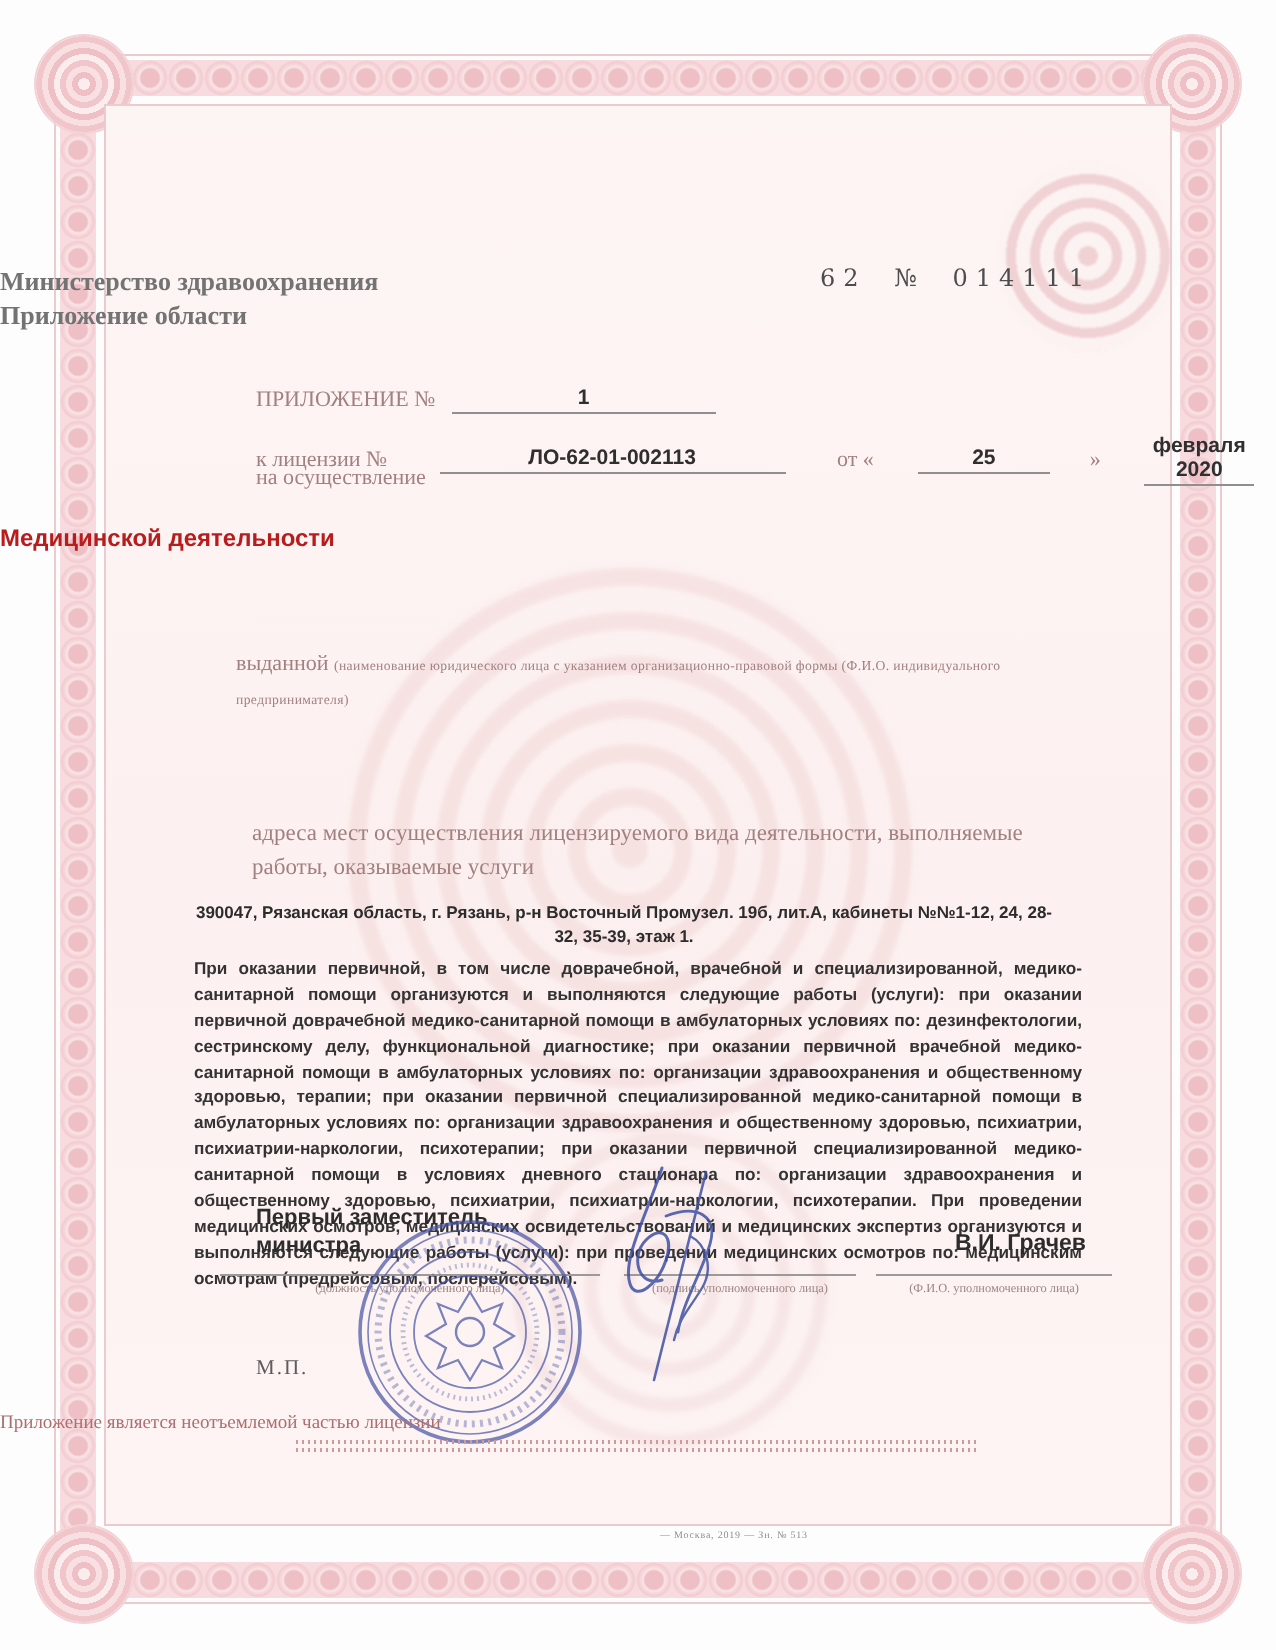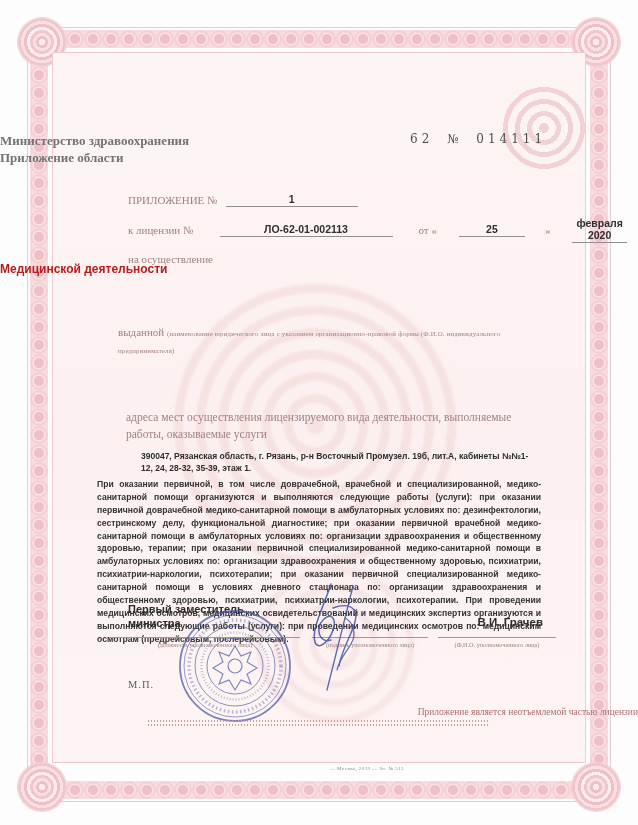--- a/index.html
+++ b/index.html
@@ -57,34 +57,34 @@
   .appendix-row{left:128px;top:193px;width:230px;}
   .appendix-row .label{white-space:nowrap;margin-right:8px;}
   .appendix-row .fill{flex:1;}
 
   .license-row{left:128px;right:40px;top:217px;gap:20px;}
   .license-row .label{white-space:nowrap;}
   .fill.lic{flex:0 0 165px;margin:0 6px;}
   .fill.day{flex:0 0 58px;margin-left:2px;}
   .fill.date{flex:1;margin:0 4px 0 2px;}
 
-  .intro{left:128px;top:253px;font-size:11px;color:#a28080;}
+  .intro{left:128px;top:233px;font-size:11px;color:#a28080;}
   .act-title{left:0;right:0;top:262px;text-align:left;
     font-family:"Liberation Sans", sans-serif;font-weight:bold;font-size:12px;color:#b91c1c;}
   .act-sub{left:79px;right:79px;top:278px;text-align:center;
     font-family:"Liberation Sans", sans-serif;font-size:9.5px;line-height:1.3;color:#3c3c3c;}
 
   .issued{left:118px;right:90px;top:324px;font-size:11px;color:#a28080;line-height:1.5;}
   .issued .note{font-size:6.8px;letter-spacing:0.2px;}
   .org{left:60px;right:60px;top:356px;text-align:center;
     font-family:"Liberation Sans", sans-serif;font-weight:bold;font-size:11px;color:#2c2c2c;}
 
   .addr-label{left:126px;right:86px;top:409px;font-size:11.5px;line-height:1.45;color:#a28080;}
-  .addr-value{left:95px;right:109px;top:451px;
-    font-family:"Liberation Sans", sans-serif;font-weight:bold;font-size:8.5px;line-height:1.4;color:#2c2c2c;margin-left:46px;}
+  .addr-value{left:95px;right:109px;top:451px;text-align:center;
+    font-family:"Liberation Sans", sans-serif;font-weight:bold;font-size:8.5px;line-height:1.4;color:#2c2c2c;}
 
   .works{left:97px;right:97px;top:478px;text-align:justify;
     font-family:"Liberation Sans", sans-serif;font-weight:bold;
     font-size:8.6px;line-height:1.5;color:#333;}
 
   .sig-position{left:128px;top:603px;width:150px;
     font-family:"Liberation Sans", sans-serif;font-weight:bold;font-size:11px;line-height:1.25;color:#2c2c2c;}
   .sig-name{right:95px;top:616px;width:160px;text-align:right;
     font-family:"Liberation Sans", sans-serif;font-weight:bold;font-size:11.5px;color:#2c2c2c;}
   .sig-line{position:absolute;top:637px;border-bottom:1px solid #9a9a9a;}
@@ -93,21 +93,21 @@
   .sig-line.l3{left:438px;width:118px;}
   .caption{position:absolute;top:641px;font-size:6.2px;color:#9c8585;text-align:center;}
   .caption.c1{left:110px;width:190px;}
   .caption.c2{left:312px;width:116px;}
   .caption.c3{left:438px;width:118px;}
   .mp{left:128px;top:679px;font-size:10.5px;color:#5c5c5c;letter-spacing:1px;}
 
   .seal{left:177px;top:608px;width:116px;height:116px;opacity:0.72;}
   .signature-ink{left:293px;top:578px;width:92px;height:116px;opacity:0.85;}
 
-  .foot-note{left:0;right:0;top:707px;text-align:right;font-size:9.5px;color:#ad6e6e;}
+  .foot-note{left:0;right:0;top:707px;text-align:left;font-size:9.5px;color:#ad6e6e;}
   .hatch{position:absolute;left:148px;right:148px;top:720px;height:6px;
     background:
       repeating-linear-gradient(90deg,#cf9a9a 0 1px, transparent 1px 3px) 0 0/100% 2px no-repeat,
       repeating-linear-gradient(90deg,#cf9a9a 0 1px, transparent 1px 3px) 0 4px/100% 2px no-repeat;}
   .print-info{left:330px;top:766px;font-size:5px;color:#8f8f8f;letter-spacing:0.4px;}
 </style>
 </head>
 <body>
 
 <div class="page">

